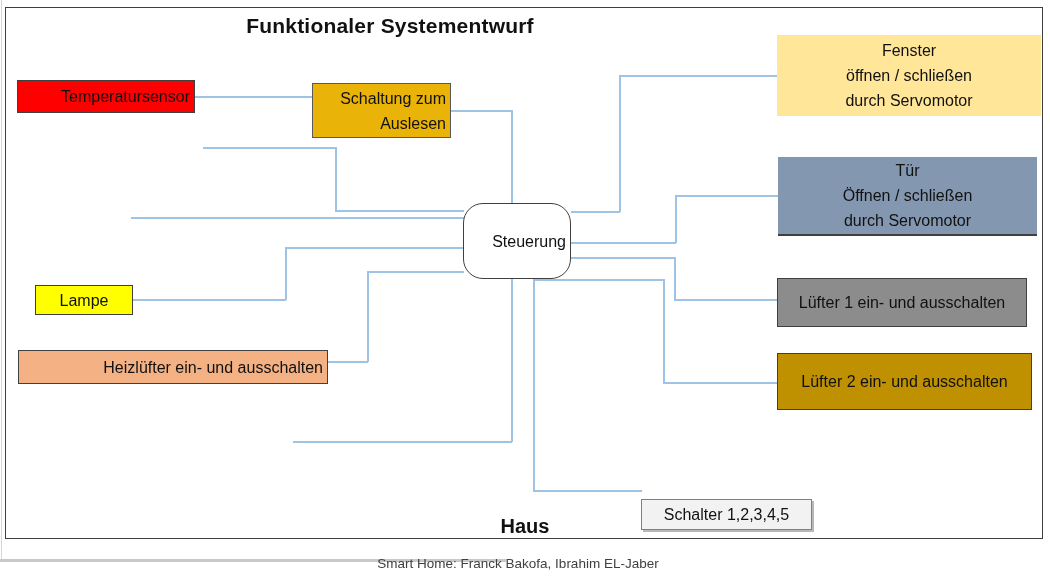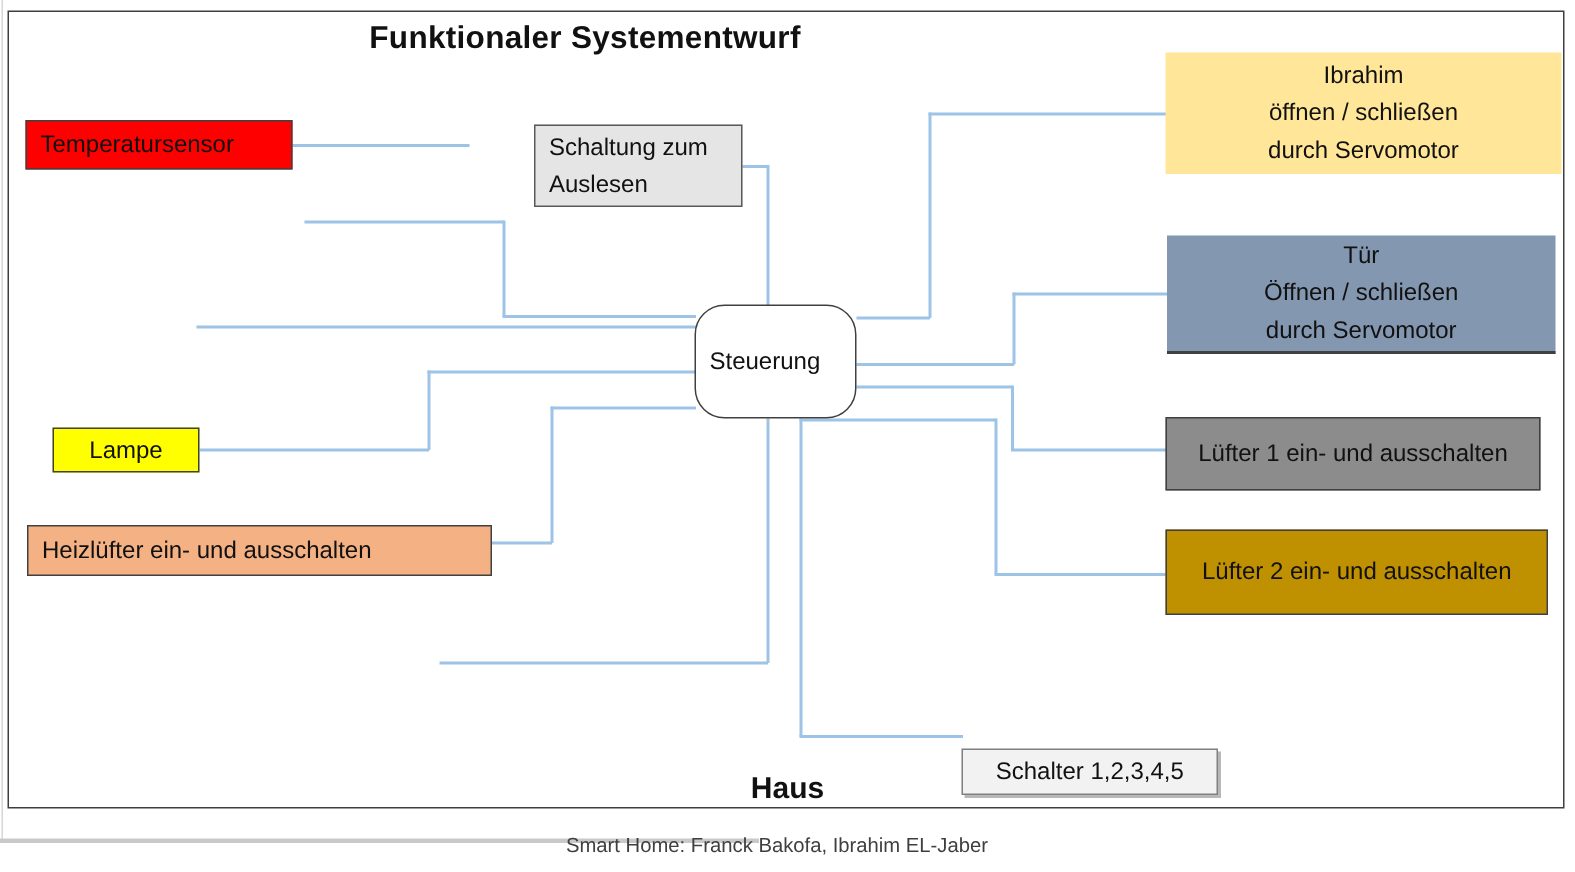--- a/index.html
+++ b/index.html
@@ -17,21 +17,21 @@
   .edge-bottom{position:absolute;left:0;top:559px;width:506px;height:3px;background:#c9c9c9;}
   .title{
     position:absolute;left:0;top:14px;width:780px;text-align:center;
     font-size:21px;font-weight:bold;color:#111;letter-spacing:0.2px;
   }
   .node{
     position:absolute;box-sizing:border-box;z-index:2;
     display:flex;flex-direction:column;justify-content:center;
     font-size:16px;color:#111;line-height:25px;
   }
-  .a-left{align-items:flex-start;padding-left:9px;padding-right:4px;text-align:left;}
+  .a-left{align-items:flex-end;padding-left:9px;padding-right:4px;text-align:left;}
   .a-center{align-items:center;text-align:center;padding:0 4px;}
   .b-dark{border:1.5px solid #404040;}
   .b-gray{border:1.5px solid #808080;}
   .b-mid{border:1.5px solid #595959;}
   .b-none{border:none;}
   .tuer-box{border:none;border-bottom:2px solid #404040;}
   .shadowed{box-shadow:2px 2px 0 #b8b8b8;margin-top:23px;}
   .seg{position:absolute;z-index:1;}
   .haus{
     position:absolute;left:475px;top:515px;width:100px;text-align:center;
@@ -93,31 +93,31 @@
 
   <div class="node a-center b-dark" style="left: 35px; top: 285px; width: 98px; height: 30px; background-color: rgb(255, 255, 0);">
     <span>Lampe</span>
   </div>
 
   <div class="node a-left b-dark" style="left: 18px; top: 350px; width: 310px; height: 34px; background-color: rgb(244, 177, 131);">
     <span>Heizlüfter ein- und ausschalten</span>
   </div>
 
 
-  <div class="node a-left b-mid" style="left: 312px; top: 83px; width: 139px; height: 55px; background-color: #e5e5e5; margin-left: 44px;">
+  <div class="node a-left b-mid" style="left: 312px; top: 83px; width: 139px; height: 55px; background-color: #eab308;">
     <span>Schaltung zum</span>
     <span>Auslesen</span>
   </div>
 
   <div class="node a-left b-dark" style="left: 463px; top: 203px; width: 108px; height: 76px; background-color: rgb(255, 255, 255); border-radius: 20px;">
     <span>Steuerung</span>
   </div>
 
   <div class="node a-center b-none" style="left: 777px; top: 35px; width: 264px; height: 81px; background-color: rgb(255, 230, 153);">
-    <span>Ibrahim</span>
+    <span>Fenster</span>
     <span>öffnen / schließen</span>
     <span>durch Servomotor</span>
   </div>
 
   <div class="node a-center tuer-box" style="left: 778px; top: 157px; width: 259px; height: 79px; background-color: rgb(132, 151, 176);">
     <span>Tür</span>
     <span>Öffnen / schließen</span>
     <span>durch Servomotor</span>
   </div>
 

